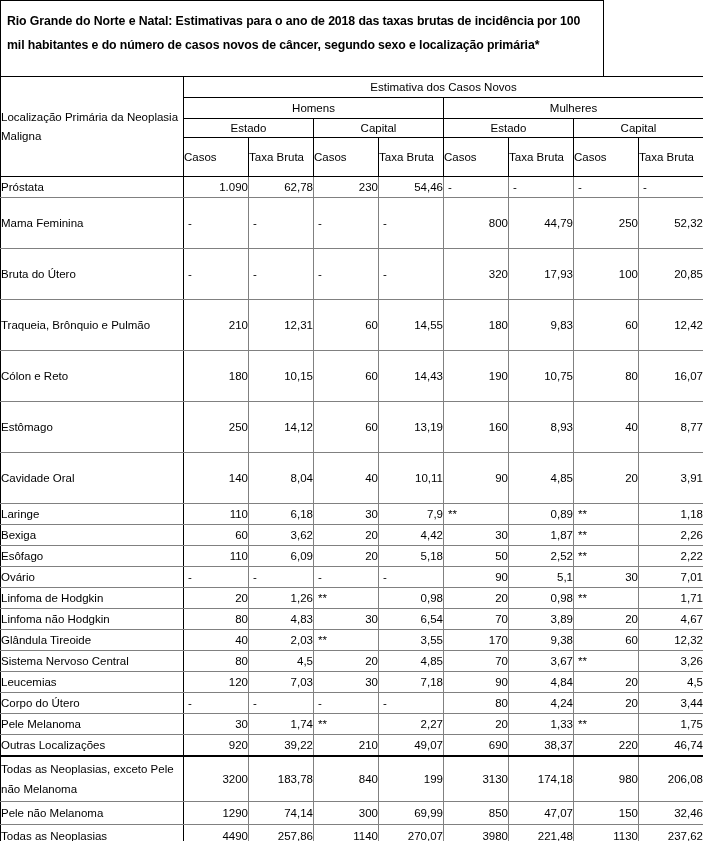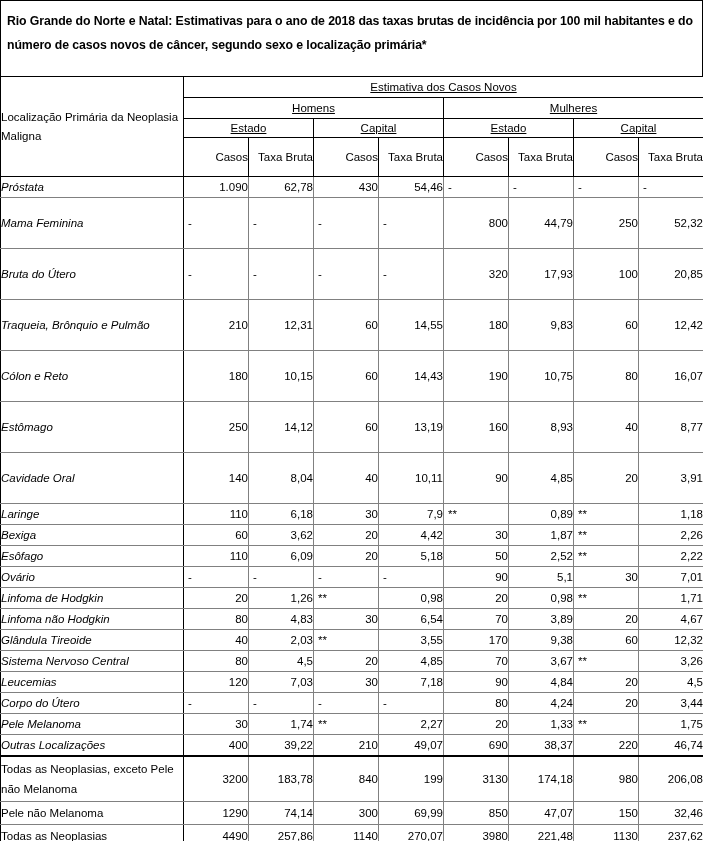--- a/index.html
+++ b/index.html
@@ -17,21 +17,21 @@
   .page {
     width: 703px;
     height: 841px;
     box-sizing: border-box;
     position: relative;
   }
 
   
   .title-box {
     box-sizing: border-box;
-    width: 703px;
+    width: 604px;
     height: 76px;
     border: 1px solid #000;
     border-bottom: none;
     padding: 8px 8px 0 6px;
     display: block;
   }
   .title-text {
     font-size: 12.3px;
     font-weight: bold;
     line-height: 24px;
@@ -53,47 +53,45 @@
     vertical-align: middle;
   }
 
   
   .hdr {
     text-align: center;
     font-weight: bold;
     font-size: 11.7px;
     border: 1px solid #000 !important;
     line-height: 15px;
-    text-decoration: underline;
   }
   .hdr-stub {
     text-align: left;
     font-weight: bold;
     font-size: 11.7px;
     border: 1px solid #000 !important;
     line-height: 19px;
     padding: 0 10px;
   }
   .hdr-leaf {
-    text-align: right;
+    text-align: left;
     font-weight: bold;
     font-size: 11.3px;
     border: 1px solid #000 !important;
     line-height: 16px;
     padding: 2px 0;
   }
 
   
   .lbl {
     text-align: left;
     padding-left: 4px;
     font-size: 11.6px;
     border-left: 1px solid #000 !important;
     border-right: 1px solid #000 !important;
-    font-style: italic;
   }
   
   .num {
     text-align: right;
     padding-right: 5px;
     font-size: 11.6px;
   }
   .num.dash, .num.stars {
     text-align: left;
     padding-left: 4px;
@@ -170,21 +168,21 @@
         <td class="hdr-leaf" style="height:38px">Taxa Bruta</td>
         <td class="hdr-leaf" style="height:38px">Casos</td>
         <td class="hdr-leaf" style="height:38px">Taxa Bruta</td>
       </tr>
     </thead>
     <tbody id="body-rows">
         <tr class="r-short">
           <td class="lbl">Próstata</td>
           <td class="num">1.090</td>
           <td class="num">62,78</td>
-          <td class="num">430</td>
+          <td class="num">230</td>
           <td class="num">54,46</td>
           <td class="num dash">-</td>
           <td class="num dash">-</td>
           <td class="num dash">-</td>
           <td class="num dash">-</td>
         </tr>
         <tr class="r-tall">
           <td class="lbl">Mama Feminina</td>
           <td class="num dash">-</td>
           <td class="num dash">-</td>
@@ -366,21 +364,21 @@
           <td class="num">1,74</td>
           <td class="num stars">**</td>
           <td class="num">2,27</td>
           <td class="num">20</td>
           <td class="num">1,33</td>
           <td class="num stars">**</td>
           <td class="num">1,75</td>
         </tr>
         <tr class="r-short">
           <td class="lbl">Outras Localizações</td>
-          <td class="num">400</td>
+          <td class="num">920</td>
           <td class="num">39,22</td>
           <td class="num">210</td>
           <td class="num">49,07</td>
           <td class="num">690</td>
           <td class="num">38,37</td>
           <td class="num">220</td>
           <td class="num">46,74</td>
         </tr>
       </tbody>
     <tbody id="summary-rows">

